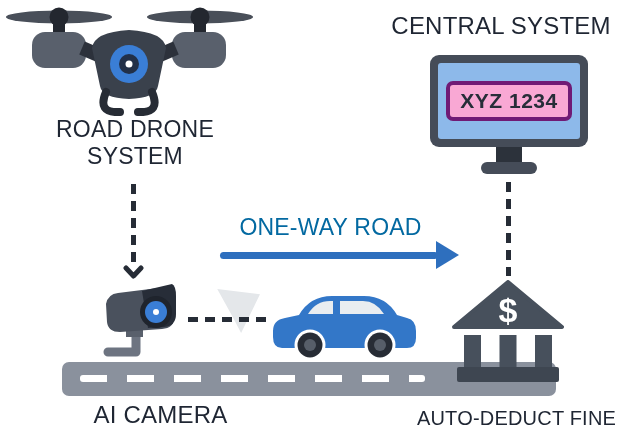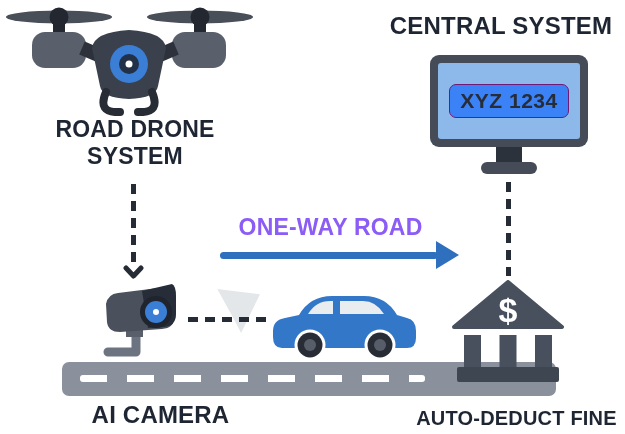--- a/index.html
+++ b/index.html
@@ -2,39 +2,39 @@
 <html><head>
 <meta charset="utf-8">
 <style>
   html,body{margin:0;padding:0;background:#fff;}
   .canvas{
     position:relative;width:625px;height:434px;background:#ffffff;overflow:hidden;
     font-family:"Liberation Sans", sans-serif;
   }
   .abs{position:absolute;}
   .lbl{
-    font-weight:700;color:#1f2633;text-align:center;line-height:1.18;
+    font-weight:400;color:#1f2633;text-align:center;line-height:1.18;
     letter-spacing:0.2px;white-space:pre-line;
   }
-  .lbl-blue{color:#8b5cf6;}
+  .lbl-blue{color:#0369a1;}
   
   .vdash{width:5px;background-image:repeating-linear-gradient(180deg,#262c36 0 10px,transparent 10px 17px);}
   .hdash{height:5px;background-image:repeating-linear-gradient(90deg,#262c36 0 10px,transparent 10px 17px);}
   
   .flow-line{height:7px;background:#2e6fbe;border-radius:4px;}
   .flow-head{width:0;height:0;border-top:14px solid transparent;border-bottom:14px solid transparent;border-left:23px solid #2e6fbe;}
   
   .road{background:#8a919d;border-radius:7px;}
   .road-dashes{position:absolute;left:18px;top:13px;width:345px;height:7px;
     background-image:repeating-linear-gradient(90deg,#ffffff 0 27px,transparent 27px 47px);border-radius:3px;}
   
   .monitor-frame{background:#454c58;border-radius:9px;}
   .monitor-screen{position:absolute;left:8px;top:8px;right:8px;bottom:8px;background:#8db9ea;border-radius:3px;
     display:flex;align-items:center;justify-content:center;}
-  .plate{background:#3b82f6;border:1px solid #701a75;border-radius:7px;padding:4px 10px;
+  .plate{background:#f9a8d4;border:4px solid #701a75;border-radius:7px;padding:4px 10px;
     font-weight:700;font-size:21px;color:#272d38;letter-spacing:0.5px;white-space:nowrap;}
   .monitor-neck{background:#2c323b;}
   .monitor-base{background:#454c58;border-radius:6px;}
   
   .beam{background:#e4e7ea;clip-path:polygon(5% 0,100% 12%,58% 100%,40% 65%);}
 </style>
 </head>
 <body>
 
 <div class="canvas">

